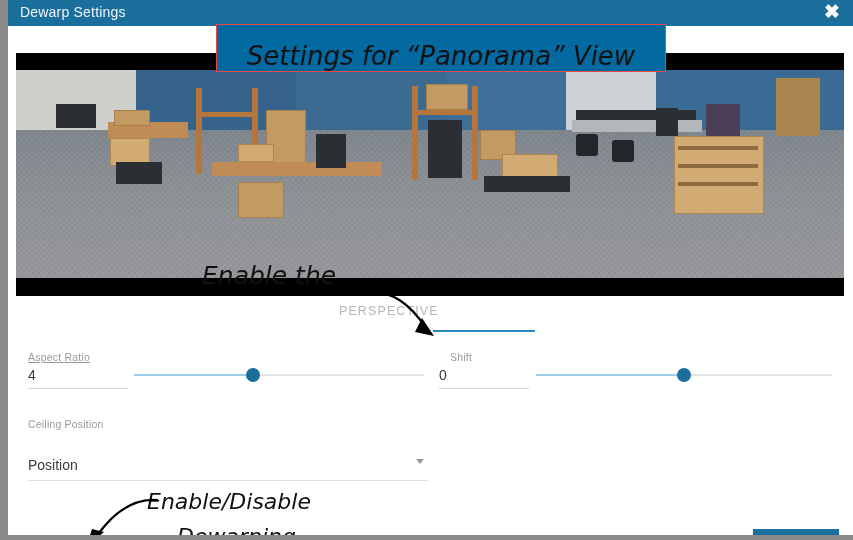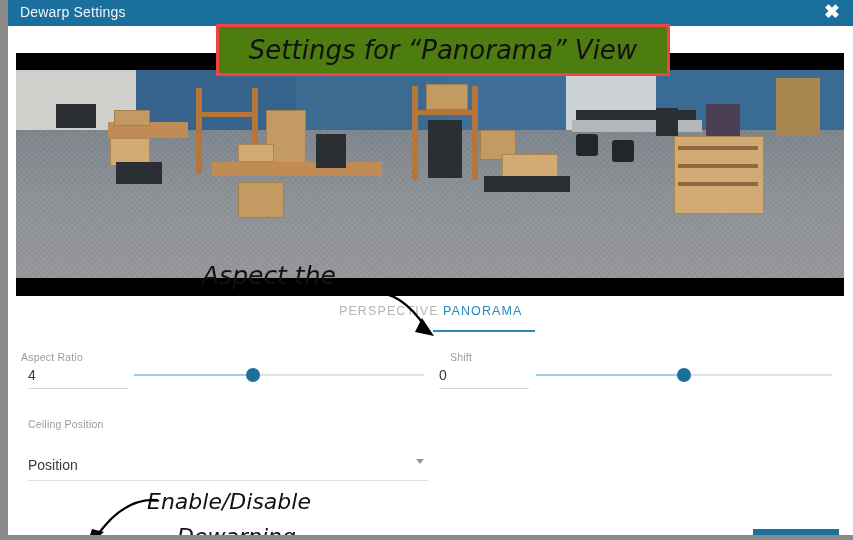--- a/index.html
+++ b/index.html
@@ -141,25 +141,25 @@
     width: 110px; height: 60px;
     z-index: 9;
     pointer-events: none;
   }
 
   
   #callout-title {
     position: absolute;
     left: 208px; top: 24px;
     width: 448px; height: 46px;
-    background: #4d7c0f;
-    border: 3px solid #ef4444;
+    background: #0369a1;
+    border: 1px solid #ef4444;
     z-index: 30;
     display: flex;
-    align-items: center;
+    align-items: flex-end;
     justify-content: center;
   }
   #callout-title-text {
     font-family: "DejaVu Sans", sans-serif;
     font-style: italic;
     font-size: 26px;
     color: #111;
     white-space: nowrap;
   }
 
@@ -356,36 +356,35 @@
         <div class="prop" style="left:690px; top:34px; width:34px; height:40px; background:#4b3f55;"></div>
 
         <div class="prop box2" style="left:658px; top:66px; width:88px; height:76px;"></div>
         <div class="prop" style="left:662px; top:76px; width:80px; height:4px; background:#8e6b3f;"></div>
         <div class="prop" style="left:662px; top:94px; width:80px; height:4px; background:#8e6b3f;"></div>
         <div class="prop" style="left:662px; top:112px; width:80px; height:4px; background:#8e6b3f;"></div>
 
         <div class="prop" style="left:760px; top:8px; width:44px; height:58px; background:#a9854f;"></div>
       </div>
 
-      <div class="video-annot" id="annot-select-1">Aspect the</div>
+      <div class="video-annot" id="annot-select-1">Enable the</div>
 
     </div>
 
     <svg id="arrow-tab" viewBox="0 0 110 60">
       <path d="M2,4 C28,2 46,16 62,40" stroke="#000" stroke-width="2.2" fill="none"></path>
       <polygon points="58,30 70,48 51,44" fill="#000"></polygon>
     </svg>
 
     <div id="tabs">
       <div class="tab" id="tab-perspective">PERSPECTIVE</div>
-      <div class="tab" id="tab-panorama">PANORAMA</div>
       <div id="tab-underline"></div>
     </div>
 
-    <div class="field-label" style="left:13px; top:325px;">Aspect Ratio</div>
+    <div class="field-label" style="left:20px; top:325px;text-decoration:underline;">Aspect Ratio</div>
     <input class="field-value" id="aspect-ratio-input" style="left: 20px; top: 341px; width: 100px;" value="4">
     <div class="slider" id="slider-aspect" style="left:126px; top:340px; width:290px;">
       <div class="track"></div>
       <div class="fill" style="width: 41%;"></div>
       <div class="thumb" style="left: 41%;"></div>
     </div>
 
     <div class="field-label" style="left:431px; top:325px;margin-left:11px;">Shift</div>
     <input class="field-value" id="shift-input" style="left: 431px; top: 341px; width: 90px;" value="0">
     <div class="slider" id="slider-shift" style="left:528px; top:340px; width:296px;">

